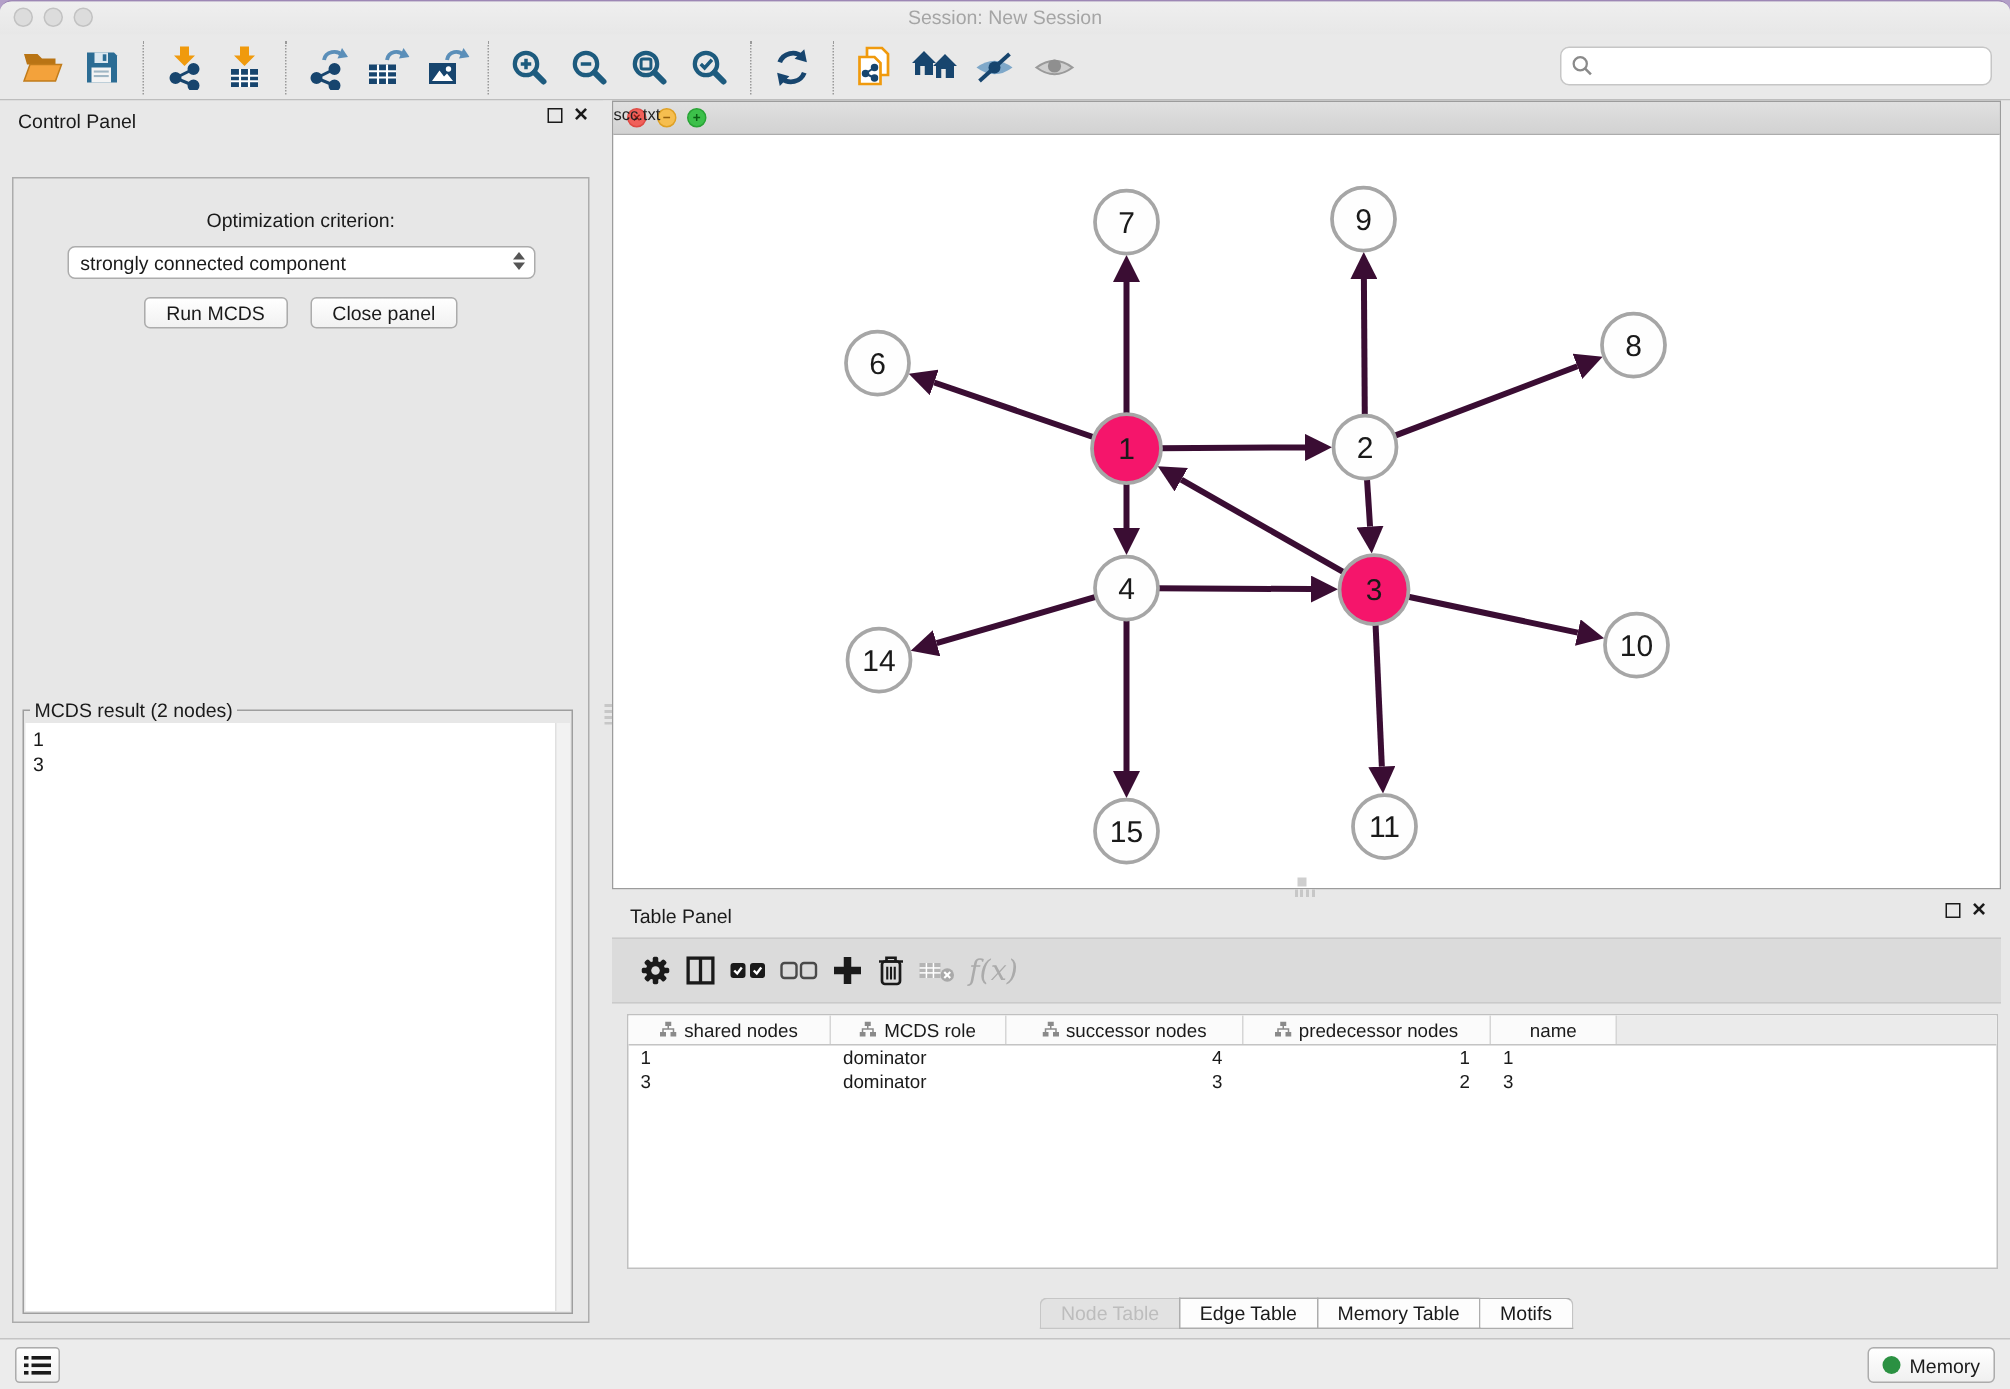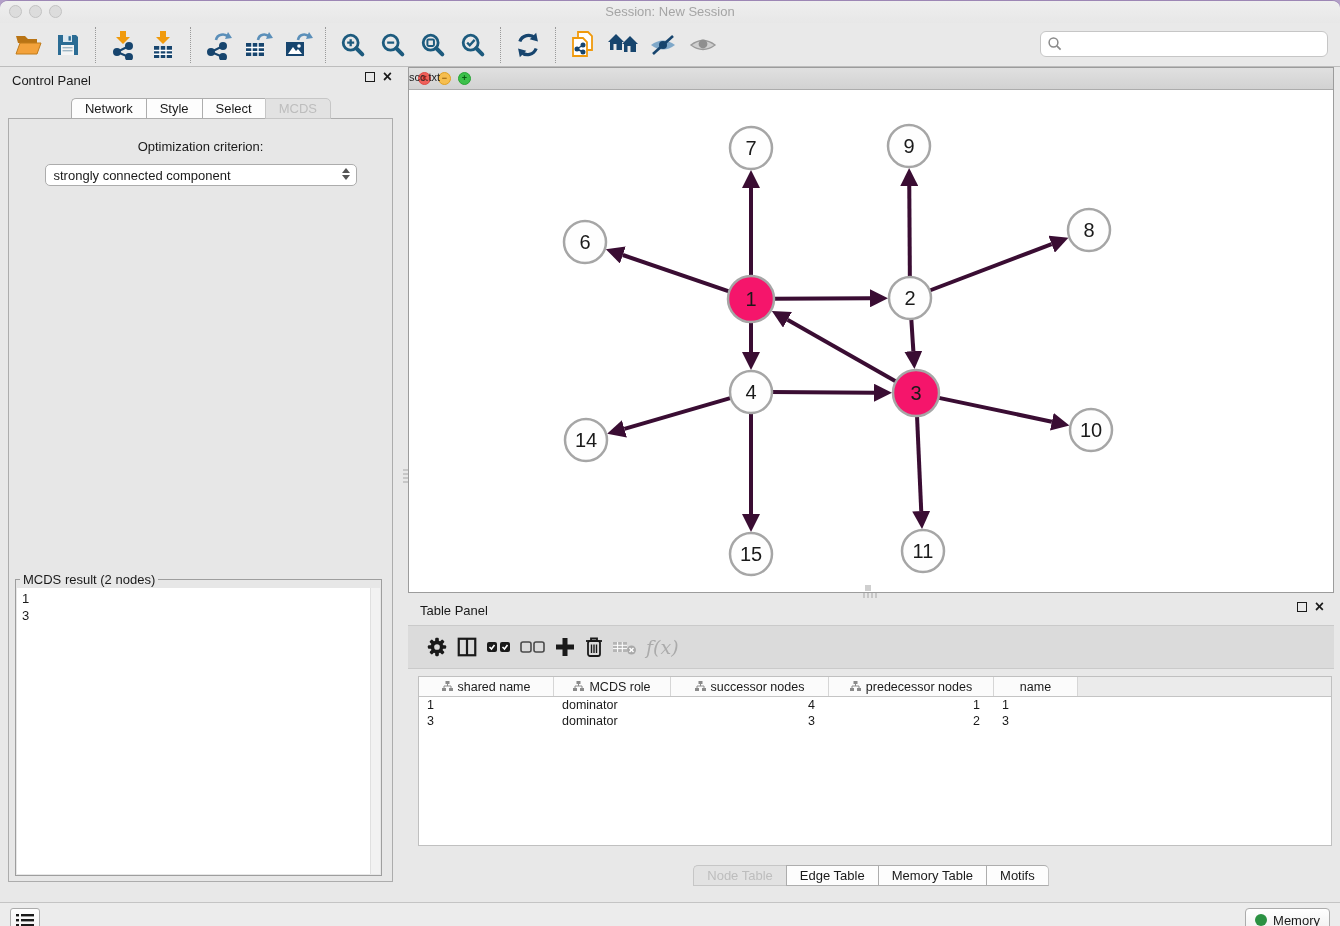--- a/index.html
+++ b/index.html
@@ -81,21 +81,21 @@
   .criterion .chev { position:absolute; right:6px; top:3px; display:flex; flex-direction:column; gap:2px; align-items:center;}
   .chev-up { width:0; height:0; border-left:4px solid transparent; border-right:4px solid transparent; border-bottom:5px solid #555; }
   .chev-dn { width:0; height:0; border-left:4px solid transparent; border-right:4px solid transparent; border-top:5px solid #555; }
   .btn-row { display:flex; justify-content:center; gap:15px; margin-top:12px; }
   .btn {
     height:21px; padding:0 14px; background:linear-gradient(#FFFFFF,#F1F1F1);
     border:1px solid #ACACAC; border-radius:4px; font-size:13px;
     font-family:"Liberation Sans",sans-serif; color:#1a1a1a;
   }
   .result-fieldset {
-    position:absolute; left:6px; right:10px; bottom:5px; height:297px;
+    position:absolute; left:6px; right:10px; bottom:5px; height:403px;
     border:1px solid #9E9E9E; background:#E7E7E7;
   }
   .result-legend {
     position:absolute; top:-8px; left:4px; background:#E7E7E7; padding:0 3px; font-size:13px;
   }
   .result-box {
     position:absolute; inset:8px 1px 1px 1px; background:#fff;
     font-size:13px; line-height:17px; padding:2px 5px; white-space:pre; overflow:hidden;
   }
   .result-scrollbar {
@@ -142,21 +142,21 @@
   .tp-th {
     display:flex; align-items:center; justify-content:center; gap:5px;
     border-right:1px solid #D6D6D6; font-size:12.5px; color:#1a1a1a; overflow:hidden;
   }
   .tp-header-fill { flex:1; background:#EBEBEB; }
   .tp-row { display:flex; height:16px; }
   .tp-td { font-size:12.5px; line-height:16px; overflow:hidden; white-space:nowrap; }
   .tp-tabs { position:absolute; left:0; right:0; top:268px; display:flex; justify-content:center; }
   
   .statusbar {
-    position:absolute; bottom:0; left:0; right:0; height:24px;
+    position:absolute; bottom:0; left:0; right:0; height:34px;
     background:#ECECEC; border-top:1px solid #C4C4C4;
   }
   .sb-left-btn {
     position:absolute; left:10px; top:5px; width:30px; height:24px;
     background:linear-gradient(#FFFFFF,#F0F0F0); border:1px solid #ACACAC; border-radius:3px;
     display:flex; align-items:center; justify-content:center;
   }
   .memory-btn {
     position:absolute; right:10px; top:5px; height:24px; padding:0 9px;
     background:linear-gradient(#FFFFFF,#F0F0F0); border:1px solid #ACACAC; border-radius:4px;
@@ -357,34 +357,32 @@
     <div class="main">
 
       <div class="control-panel">
         <div class="panel-header">
           <span>Control Panel</span>
           <span class="ph-actions">
             <span class="float-btn"></span>
             <span class="close-btn">×</span>
           </span>
         </div>
-        <div class="cp-tabs" id="cp-tabs">
-            <div class="tab">Network</div>
-            <div class="tab">Style</div>
-            <div class="tab">Select</div>
-            <div class="tab active">MCDS</div>
-          </div>
         <div class="cp-body">
           <div class="opt-label">Optimization criterion:</div>
           <div class="criterion">
             <span>strongly connected component</span>
             <span class="chev">
               <span class="chev-up"></span>
                 <span class="chev-dn"></span>
             </span>
+          </div>
+          <div class="btn-row">
+            <button class="btn">Run MCDS</button>
+            <button class="btn">Close panel</button>
           </div>
           <div class="result-fieldset">
             <span class="result-legend">MCDS result (2 nodes)</span>
             <div class="result-box" id="result-box">1
 3</div>
             <div class="result-scrollbar"></div>
           </div>
         </div>
       </div>
 
@@ -556,21 +554,21 @@
           <div class="tp-header-row" id="tp-header">
               <div class="tp-th" style="width: 135px;">
                 <svg width="11" height="11" viewBox="0 0 11 11">
                   <path d="M5.5 3 v2 M2 7 V5 h7 v2" stroke="#8A8A8A" fill="none" stroke-width="1"></path>
                   <g fill="#8A8A8A">
                     <rect x="3.5" y="0" width="4" height="3"></rect>
                     <rect x="0" y="7" width="4" height="3"></rect>
                     <rect x="7" y="7" width="4" height="3"></rect>
                   </g>
                 </svg>
-                <span>shared name</span>
+                <span>shared nodes</span>
               </div>
               <div class="tp-th" style="width: 117px;">
                 <svg width="11" height="11" viewBox="0 0 11 11">
                   <path d="M5.5 3 v2 M2 7 V5 h7 v2" stroke="#8A8A8A" fill="none" stroke-width="1"></path>
                   <g fill="#8A8A8A">
                     <rect x="3.5" y="0" width="4" height="3"></rect>
                     <rect x="0" y="7" width="4" height="3"></rect>
                     <rect x="7" y="7" width="4" height="3"></rect>
                   </g>
                 </svg>

